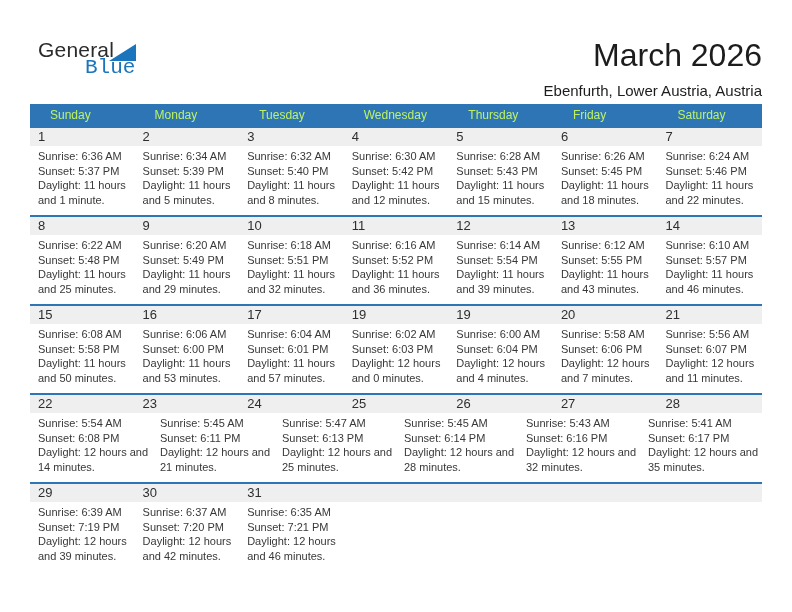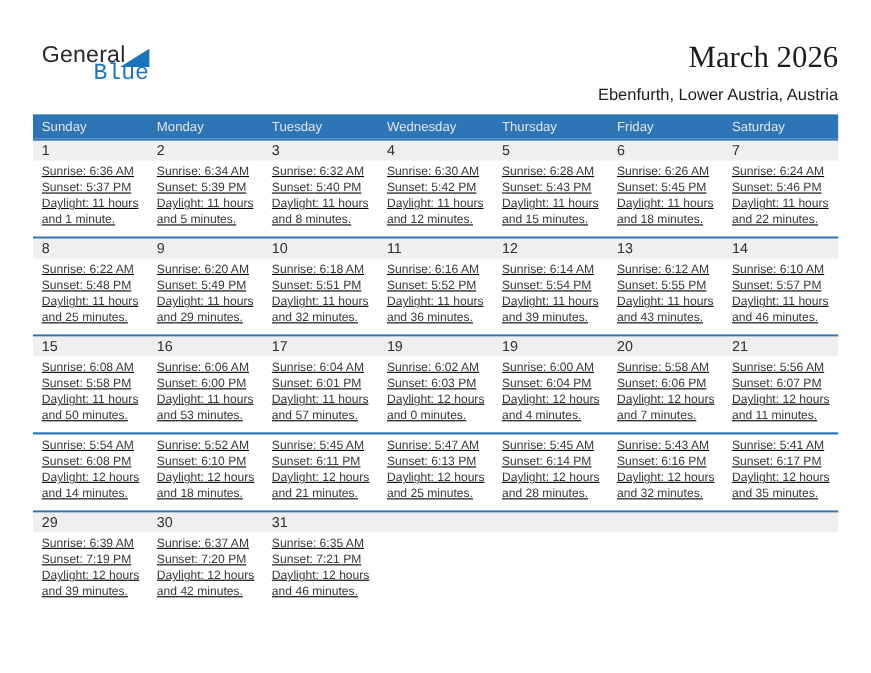--- a/index.html
+++ b/index.html
@@ -16,29 +16,29 @@
     font-family:"Liberation Sans","DejaVu Sans",sans-serif;
     position:relative;
     overflow:hidden;
   }
   .logo{position:absolute;left:38px;top:38px;}
   .logo-row{display:flex;align-items:flex-end;text-align:right;}
   .logo-general{font-size:21px;color:#2b2b2b;letter-spacing:0.2px;}
   .logo-tri{margin-left:-5px;margin-bottom:1px;display:block;}
   .logo-blue{font-size:21px;color:var(--logo-blue);margin-top:-6px;padding-left:47px;font-family:Liberation Mono, monospace;}
   .title-block{position:absolute;right:30px;top:38px;text-align:right;}
-  .month-title{font-size:28px;color:var(--ink);line-height:1.1;font-weight:400;font-family:Liberation Serif, serif;}
+  .month-title{font-size:32px;color:var(--ink);line-height:1.1;font-weight:400;}
   .location-subtitle{font-size:15px;color:var(--ink);margin-top:9px;font-weight:400;}
   .calendar{position:absolute;left:30px;top:104px;width:732px;}
   .cal-header{display:flex;background:var(--header-blue);height:22px;align-items:center;}
-  .hcell{flex:1 1 0;color:#e5e5e5;font-size:12px;padding-left:8px;overflow:hidden;white-space:nowrap;}
+  .hcell{flex:1 1 0;color:#bef264;font-size:12px;padding-left:8px;overflow:hidden;white-space:nowrap;margin-left:12px;}
   .week{border-top:2px solid var(--header-blue);}
   .day-strip{display:flex;background:var(--strip-gray);height:18px;}
   .day-cell{flex:1 1 0;font-size:13px;color:#2e2e2e;padding-left:8px;line-height:18px;}
-  .detail-strip{display:flex;height:69px;text-decoration:underline;}
+  .detail-strip{display:flex;height:69px;}
   .detail-cell{flex:1 1 0;font-size:11px;color:var(--cell-ink);line-height:14.6px;padding:3px 3px 0 8px;overflow:hidden;}
 </style>
 </head>
 <body>
 
 <div class="logo">
   <div class="logo-row">
     <span class="logo-general">General</span>
     <svg class="logo-tri" width="27" height="17" viewBox="0 0 27 17">
       <polygon points="0,17 27,0 27,17" fill="#1B75BC"></polygon>
@@ -201,30 +201,34 @@
             <div>Daylight: 12 hours and 7 minutes.</div>
           </div>
           <div class="detail-cell">
             <div>Sunrise: 5:56 AM</div>
             <div>Sunset: 6:07 PM</div>
             <div>Daylight: 12 hours and 11 minutes.</div>
           </div>
         </div>
       </div>
       <div class="week">
+        <div class="day-strip">
+          <div class="day-cell">22</div>
+          <div class="day-cell">23</div>
+          <div class="day-cell">24</div>
+          <div class="day-cell">25</div>
+          <div class="day-cell">26</div>
+          <div class="day-cell">27</div>
+          <div class="day-cell">28</div>
+        </div>
         <div class="detail-strip">
           <div class="detail-cell">
             <div>Sunrise: 5:54 AM</div>
             <div>Sunset: 6:08 PM</div>
             <div>Daylight: 12 hours and 14 minutes.</div>
-          </div>
-          <div class="detail-cell">
-            <div>Sunrise: 5:52 AM</div>
-            <div>Sunset: 6:10 PM</div>
-            <div>Daylight: 12 hours and 18 minutes.</div>
           </div>
           <div class="detail-cell">
             <div>Sunrise: 5:45 AM</div>
             <div>Sunset: 6:11 PM</div>
             <div>Daylight: 12 hours and 21 minutes.</div>
           </div>
           <div class="detail-cell">
             <div>Sunrise: 5:47 AM</div>
             <div>Sunset: 6:13 PM</div>
             <div>Daylight: 12 hours and 25 minutes.</div>

